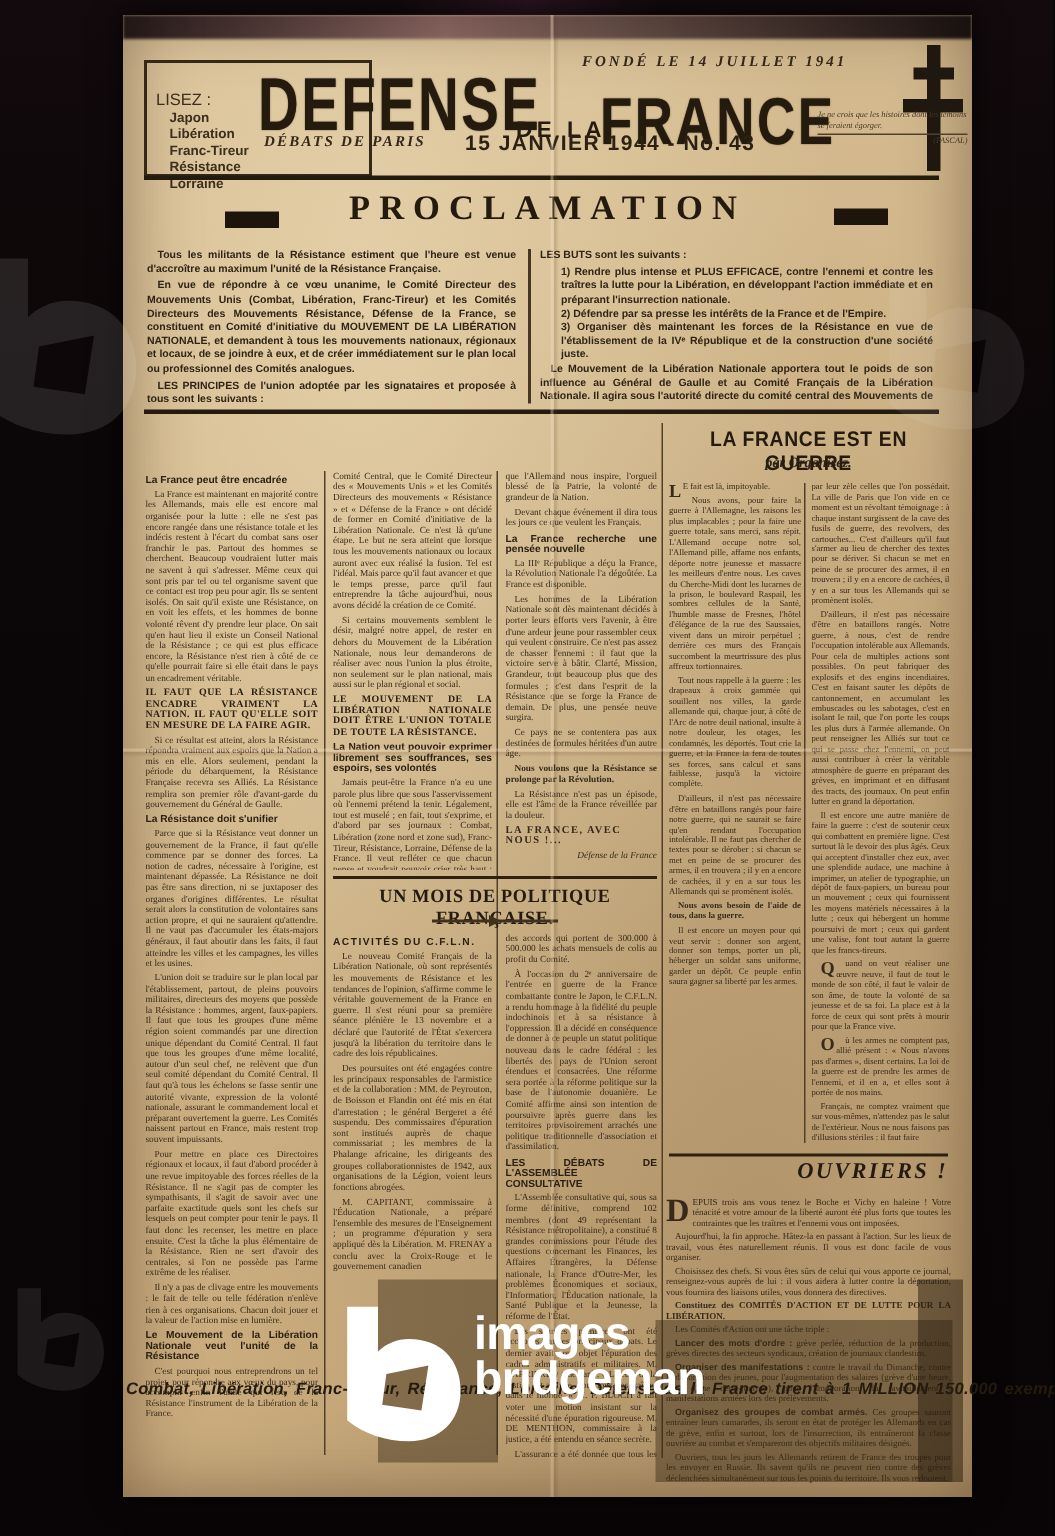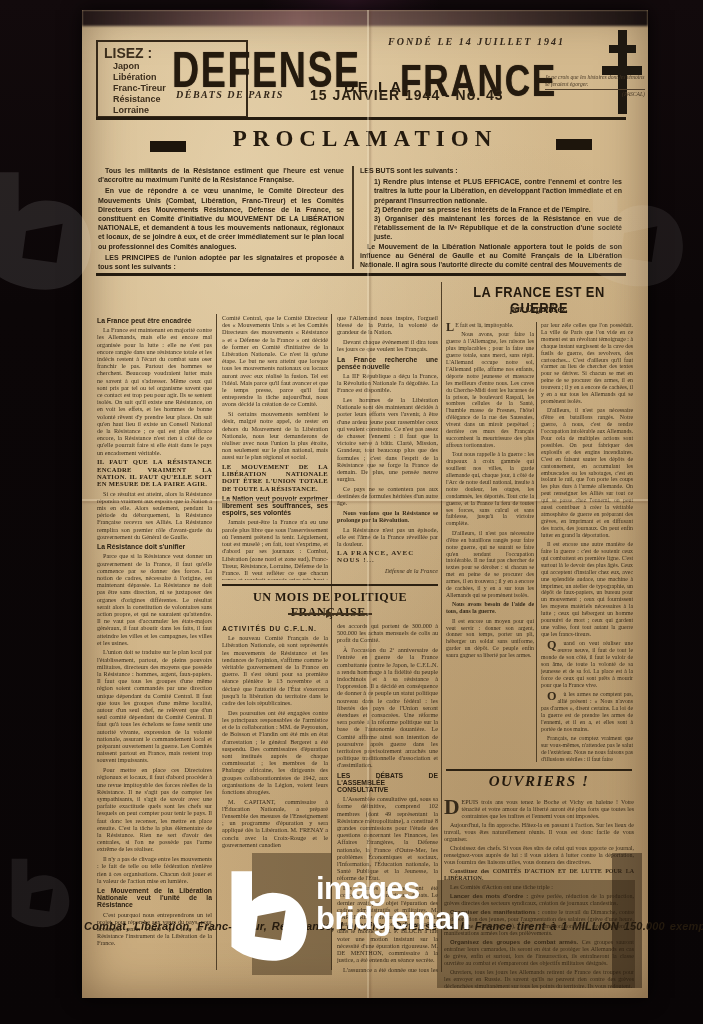--- a/index.html
+++ b/index.html
@@ -16,21 +16,21 @@
   .topstreak{position:absolute;left:82px;top:10px;width:566px;height:16px;
     background:linear-gradient(90deg,rgba(18,9,12,.9),rgba(74,30,52,.55) 38%,rgba(40,16,30,.6) 55%,rgba(12,6,8,.92));
     filter:blur(1px);}
   .crease-v{position:absolute;left:367px;top:10px;width:2px;height:988px;
     background:linear-gradient(180deg,rgba(240,226,195,.4),rgba(240,226,195,.25));box-shadow:2px 0 2px rgba(90,60,38,.25);}
   .crease-h{position:absolute;left:82px;top:499px;width:566px;height:2px;
     background:rgba(244,230,200,.3);box-shadow:0 2px 2px rgba(90,60,38,.22);}
   
   .lisez{position:absolute;left:96px;top:40px;width:136px;height:68px;border:2px solid #352818;
     padding:3px 6px;font-family:"Liberation Sans","DejaVu Sans",sans-serif;color:#3c2e1d;}
-  .lisez .t{font-weight:bold;font-size:14px;}
+  .lisez .t{font-weight:normal;font-size:11px;margin-top:16px;}
   .lisez .i{font-size:9px;font-weight:bold;padding-left:9px;line-height:11px;}
   .title-defense{position:absolute;left:172px;top:40px;font-family:"Liberation Sans","DejaVu Sans",sans-serif;
     font-weight:bold;font-size:47px;letter-spacing:2px;color:#241a0e;transform:scaleX(.8) scaleY(1.06);transform-origin:left top;
     text-shadow:0 0 1px rgba(36,26,14,.8);}
   .title-dela{position:absolute;left:344px;top:78px;font-family:"Liberation Sans","DejaVu Sans",sans-serif;
     font-weight:bold;font-size:15px;letter-spacing:3px;color:#241a0e;text-align:right;}
   .title-france{position:absolute;left:400px;top:56px;font-family:"Liberation Sans","DejaVu Sans",sans-serif;
     font-weight:bold;font-size:42px;letter-spacing:2px;color:#241a0e;transform:scaleX(.84) scaleY(1.05);transform-origin:left top;
     text-shadow:0 0 1px rgba(36,26,14,.8);}
   .founded{position:absolute;left:388px;top:36px;font-style:italic;font-weight:bold;font-size:10px;
@@ -76,21 +76,21 @@
   .pol-orn:after{content:"";position:absolute;left:38px;top:-3px;border-left:8px solid #40311c;
     border-top:4px solid transparent;border-bottom:4px solid transparent;}
   .guerre-title{position:absolute;left:446px;top:284px;width:186px;text-align:center;
     font-family:"Liberation Sans","DejaVu Sans",sans-serif;font-weight:bold;font-size:14px;
     transform:scaleX(.92);color:#241a0e;letter-spacing:.5px;}
   .byline{position:absolute;left:446px;top:304px;width:186px;text-align:center;font-style:italic;
     font-weight:bold;font-size:9.5px;color:#2b2014;}
   .dcap2::first-letter{float:left;font-size:2.1em;line-height:.85;font-weight:bold;padding-right:1px;}
   .dcap3::first-letter{float:left;font-size:3.6em;line-height:.8;font-weight:bold;padding-right:2px;font-family:"Liberation Serif",serif;}
   .ouv-rule{position:absolute;left:446px;top:769px;width:186px;height:2px;background:#2c2112;}
-  .ouv-title{position:absolute;left:446px;top:773px;width:186px;text-align:center;font-style:italic;
+  .ouv-title{position:absolute;left:446px;top:773px;width:186px;text-align:right;font-style:italic;
     font-weight:bold;font-size:15px;letter-spacing:1.5px;color:#241a0e;}
   .ouv-body{position:absolute;left:444px;top:799px;width:190px;height:190px;font-size:6px;line-height:7px;
     text-align:justify;color:#362a1a;overflow:hidden;}
   .ouv-body p{margin:0 0 2px 0;text-indent:6px;}
   .ouv-body .ah{font-family:"Liberation Sans",sans-serif;font-weight:bold;}
   .ouv-body .capsline{font-weight:bold;}
   
   .shade{position:absolute;background:rgba(56,39,21,.45);}
   .shade2{position:absolute;background:rgba(38,26,13,.5);}
   .footer-line{position:absolute;left:84px;top:920px;width:558px;font-family:Liberation Sans, sans-serif;

